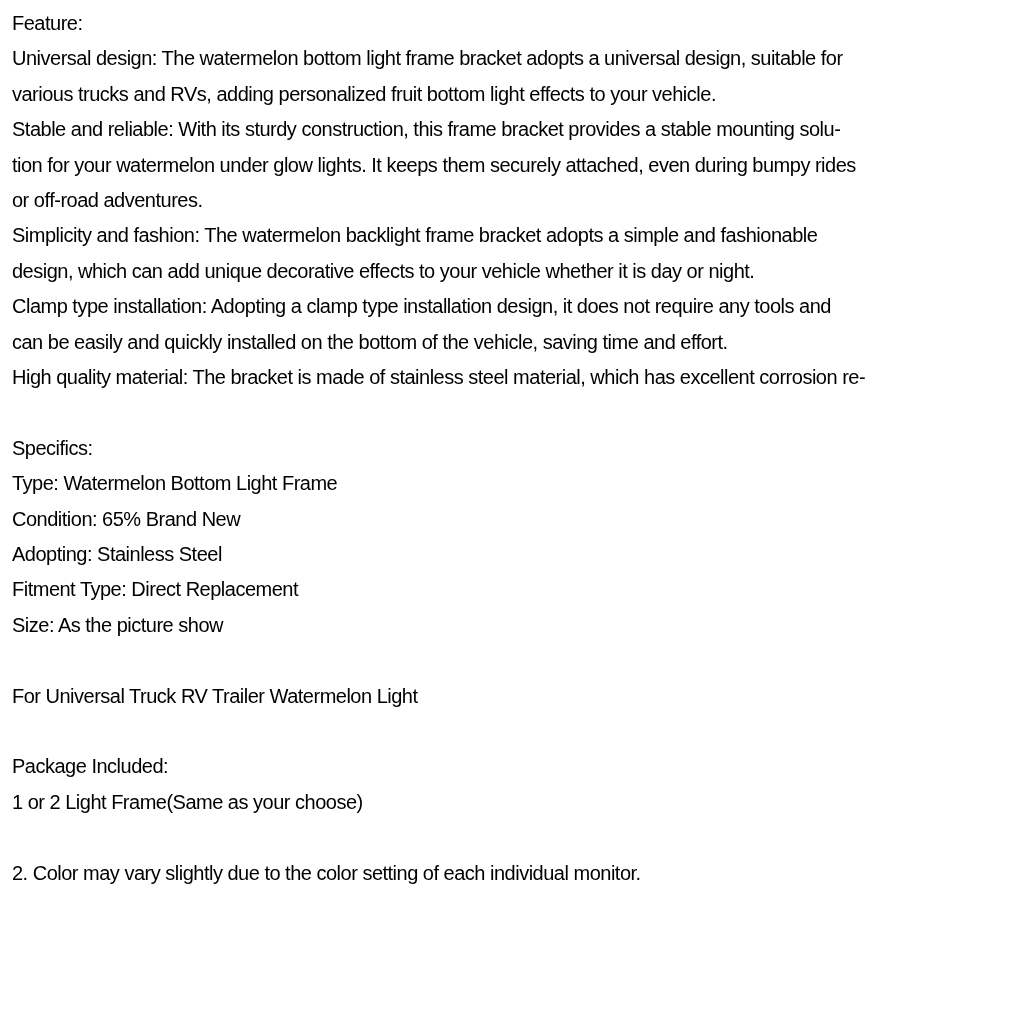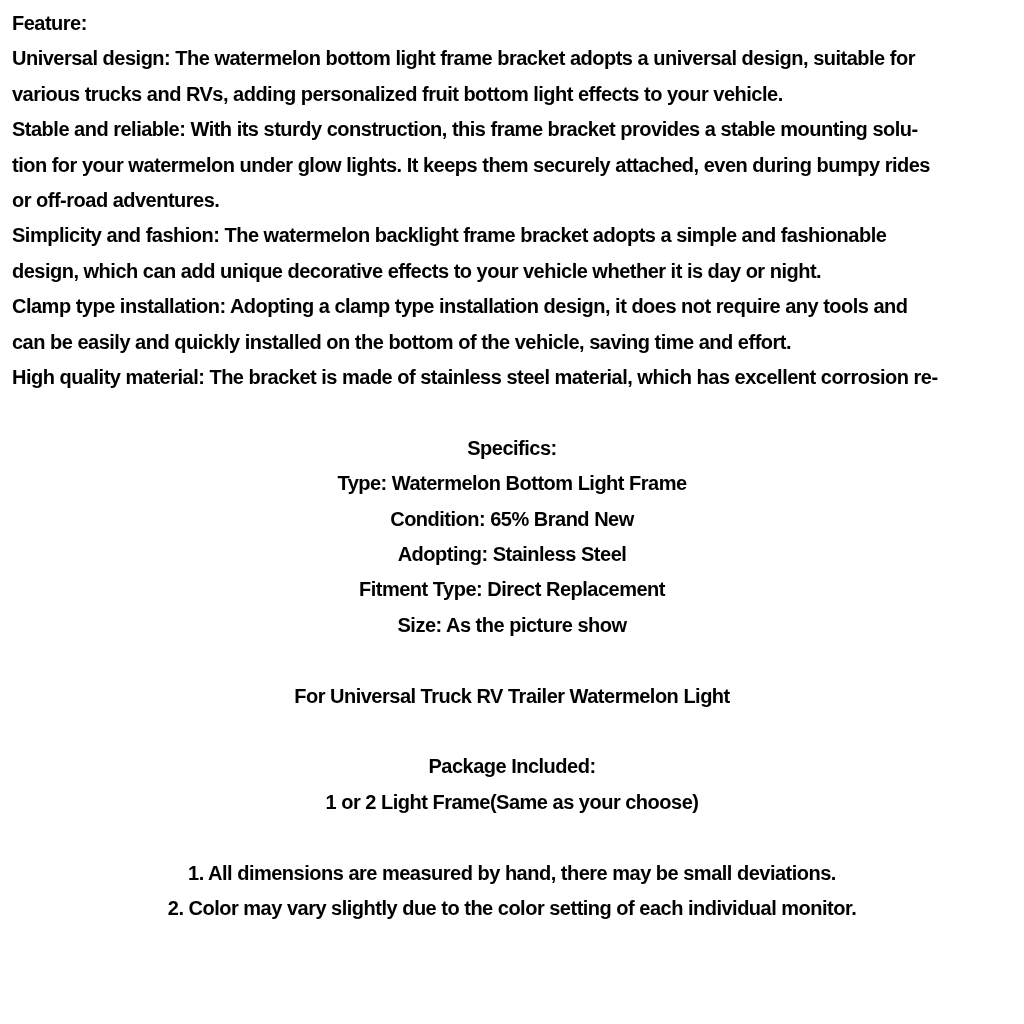--- a/index.html
+++ b/index.html
@@ -9,26 +9,25 @@
   }
   .page {
     position: relative;
     width: 1024px;
     height: 1024px;
     background: #ffffff;
     box-sizing: border-box;
     padding: 6px 12px 0 12px;
     overflow: hidden;
     font-family: "Liberation Sans", "DejaVu Sans", sans-serif;
-    font-weight: bold;
+    font-weight: normal;
     color: #000000;
   }
   .section + .section {
     margin-top: 35.4px;
-    text-align: center;
   }
   .line {
     font-size: 20px;
     line-height: 35.4px;
     letter-spacing: -0.5px;
     white-space: nowrap;
     color: #000000;
   }
   .heading {
     
@@ -60,16 +59,15 @@
       <div class="line">Size: As the picture show</div>
     </div>
     <div class="section">
       <div class="line">For Universal Truck RV Trailer Watermelon Light</div>
     </div>
     <div class="section">
       <div class="line heading">Package Included:</div>
       <div class="line">1 or 2 Light Frame(Same as your choose)</div>
     </div>
     <div class="section">
-      <div class="line">1. All dimensions are measured by hand, there may be small deviations.</div>
       <div class="line">2. Color may vary slightly due to the color setting of each individual monitor.</div>
     </div>
   </div>
 
 </body></html>

